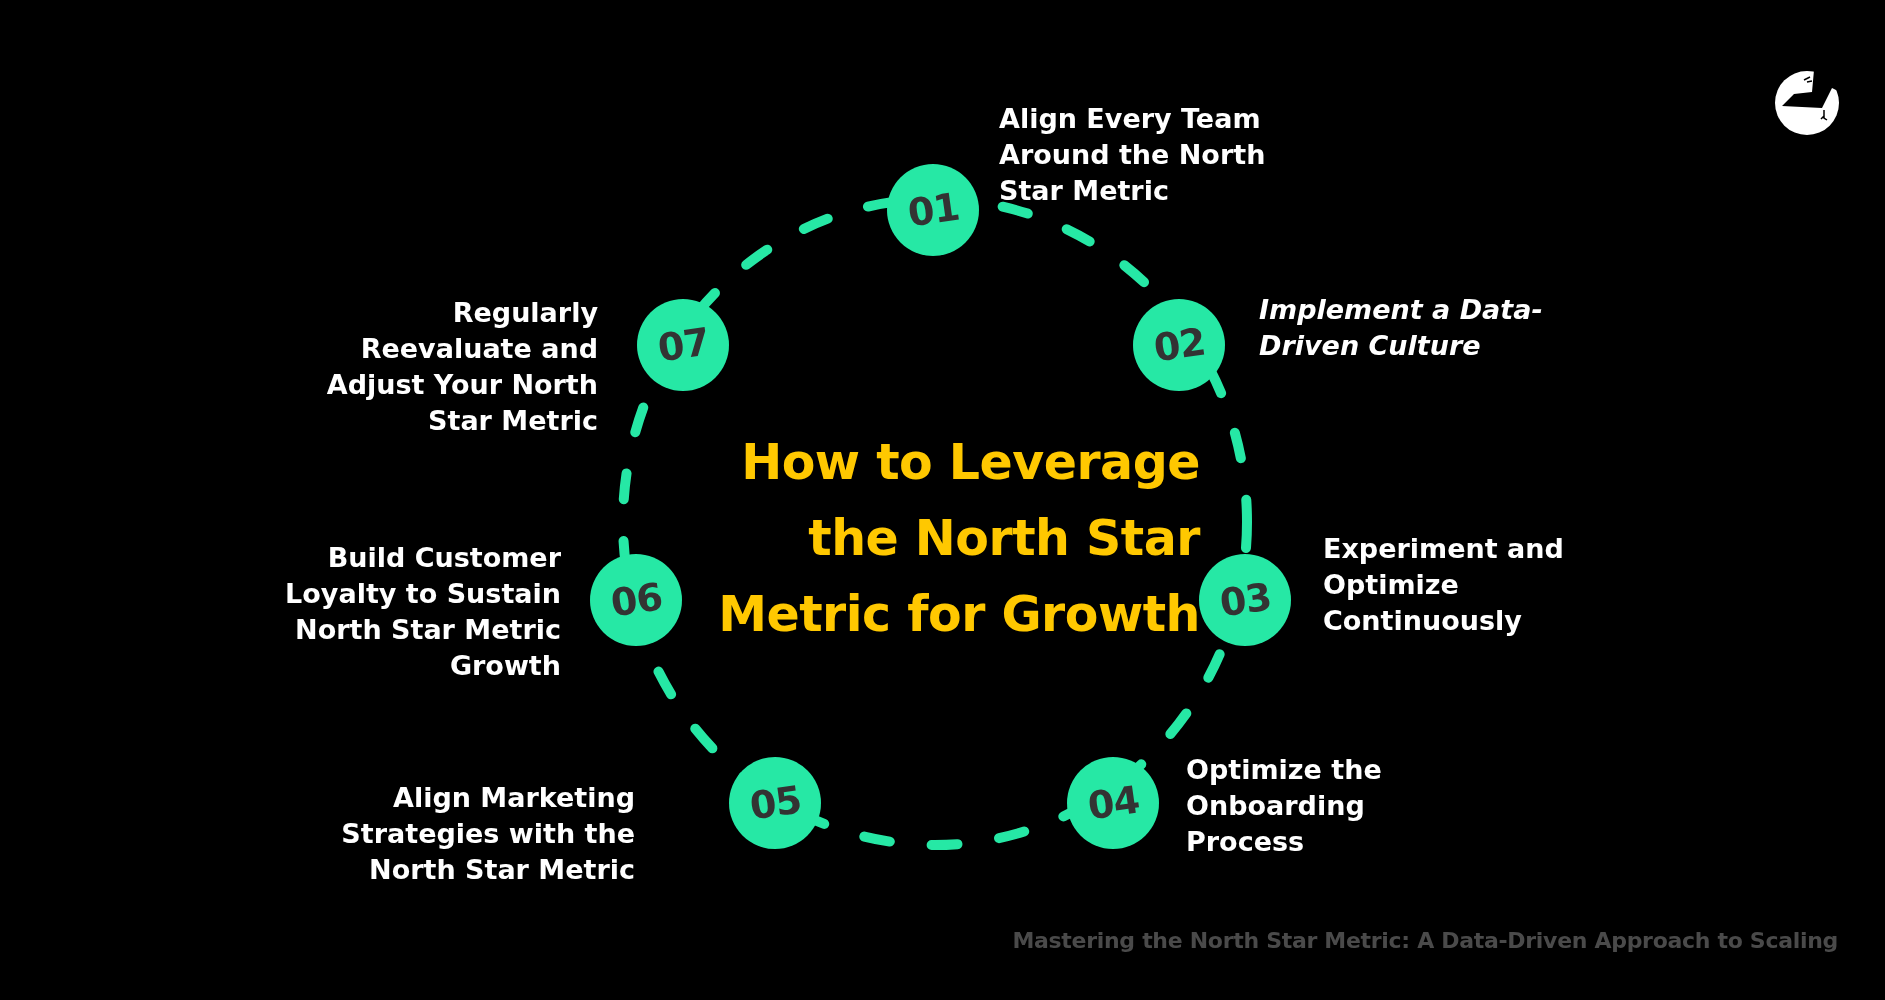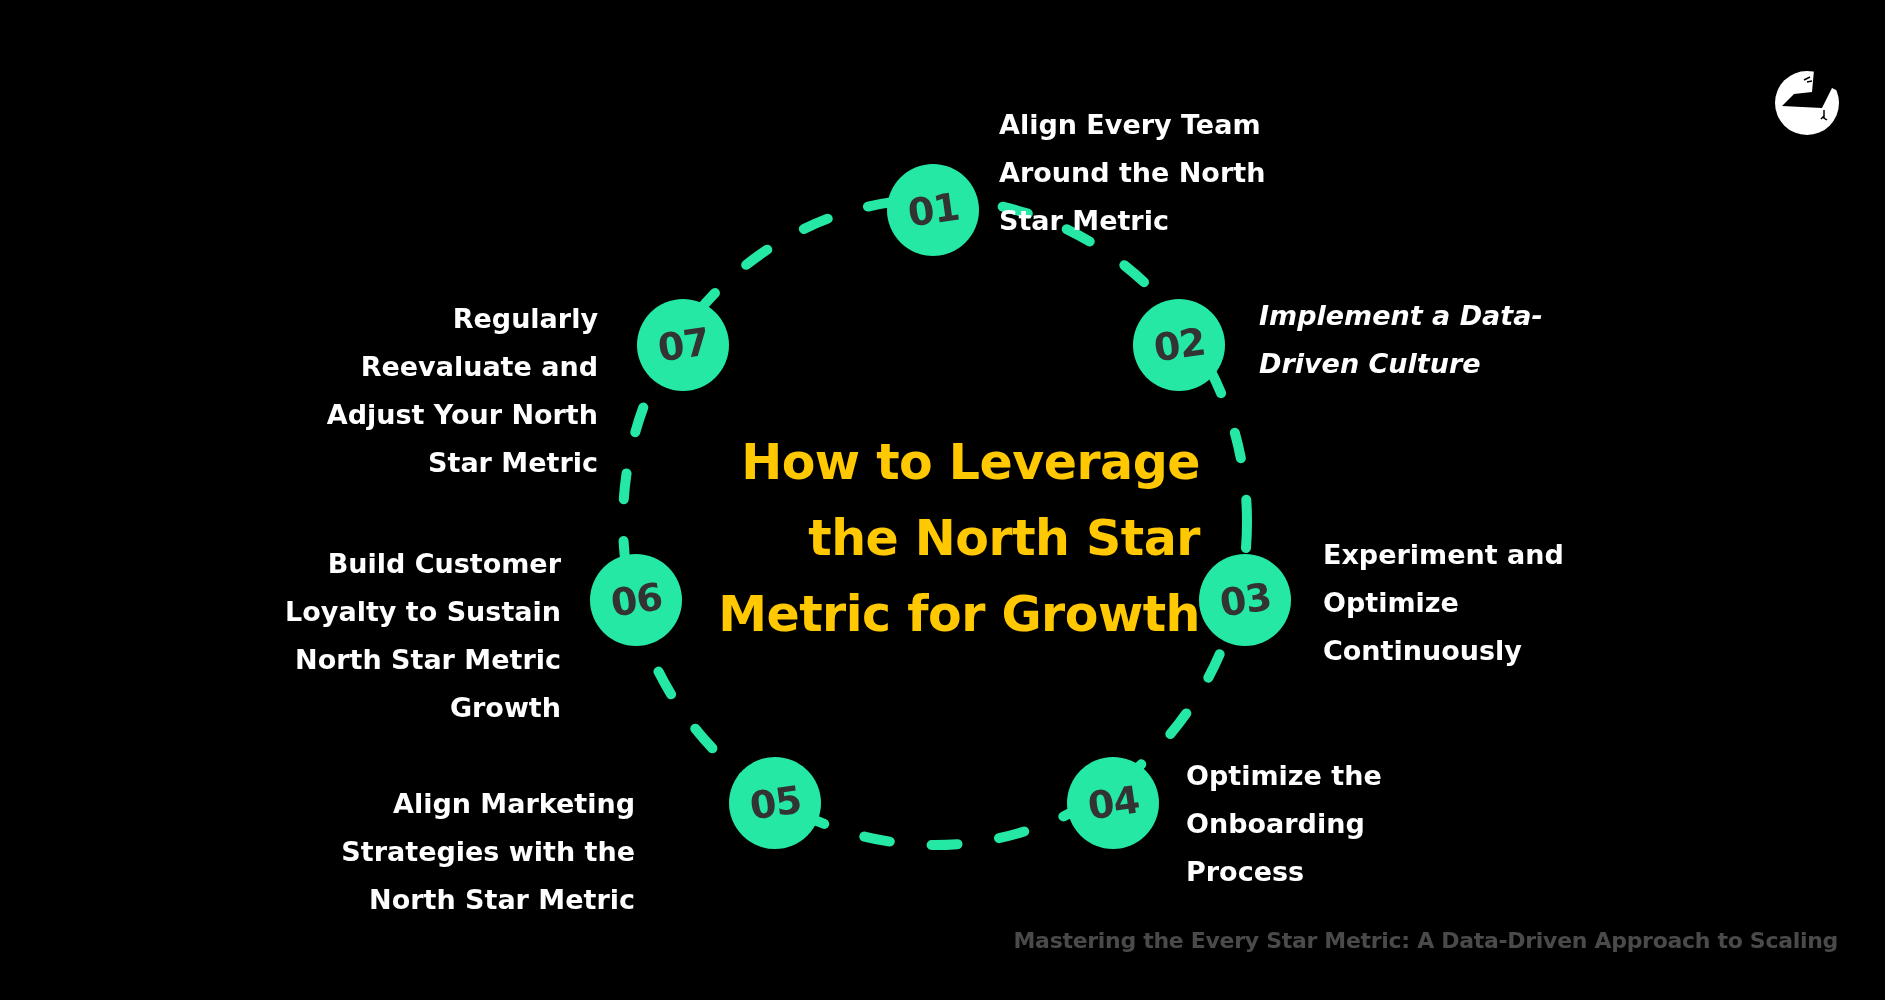--- a/index.html
+++ b/index.html
@@ -1,20 +1,20 @@
 <!DOCTYPE html>
 <html><head>
 <meta charset="utf-8">
 <style>
   html, body { margin: 0; padding: 0; background: #000000; }
   body { width: 1885px; height: 1000px; position: relative; overflow: hidden; font-family: "DejaVu Sans", sans-serif; }
   .ring { position: absolute; left: 0; top: 0; width: 1885px; height: 1000px; }
   .node { position: absolute; width: 92px; height: 92px; border-radius: 50%; background: #26E8A5; display: flex; align-items: center; justify-content: center; }
   .node span { font-family: "DejaVu Sans", sans-serif; font-weight: bold; font-size: 38px; color: #333333; letter-spacing: -1px; display: inline-block; transform: rotate(-8deg); }
-  .label { position: absolute; color: #ffffff; font-family: "DejaVu Sans", sans-serif; font-weight: bold; font-size: 27px; line-height: 48px; white-space: pre-line; }
+  .label { position: absolute; color: #ffffff; font-family: "DejaVu Sans", sans-serif; font-weight: bold; font-size: 27px; line-height: 36px; white-space: pre-line; }
   .label.right { text-align: right; }
   .title { position: absolute; left: 680px; top: 425px; width: 520px; text-align: right; color: #FFC800; font-family: "DejaVu Sans", sans-serif; font-weight: bold; font-size: 49px; line-height: 76px; white-space: pre-line; letter-spacing: -0.5px; }
   .footer { position: absolute; right: 47px; top: 928px; color: #4a4a4a; font-family: "DejaVu Sans", sans-serif; font-weight: bold; font-size: 22px; letter-spacing: -0.3px; }
   .logo { position: absolute; left: 1774px; top: 70px; width: 66px; height: 66px; }
 </style>
 </head>
 <body>
 
 <svg class="ring" viewBox="0 0 1885 1000">
   <ellipse cx="935" cy="522" rx="312" ry="323" fill="none" stroke="#26E8A5" stroke-width="10" stroke-linecap="round" stroke-dasharray="26 42"></ellipse>
@@ -69,13 +69,13 @@
 North Star Metric</div>
 <div class="label right" style="right:1324px; top:540px;">Build Customer
 Loyalty to Sustain
 North Star Metric
 Growth</div>
 <div class="label right" style="right:1287px; top:295px;margin-left:8px;">Regularly
 Reevaluate and
 Adjust Your North
 Star Metric</div>
 
-<div class="footer">Mastering the Every Star Metric: A Data-Driven Approach to Scaling</div>
+<div class="footer">Mastering the North Star Metric: A Data-Driven Approach to Scaling</div>
 
 </body></html>

